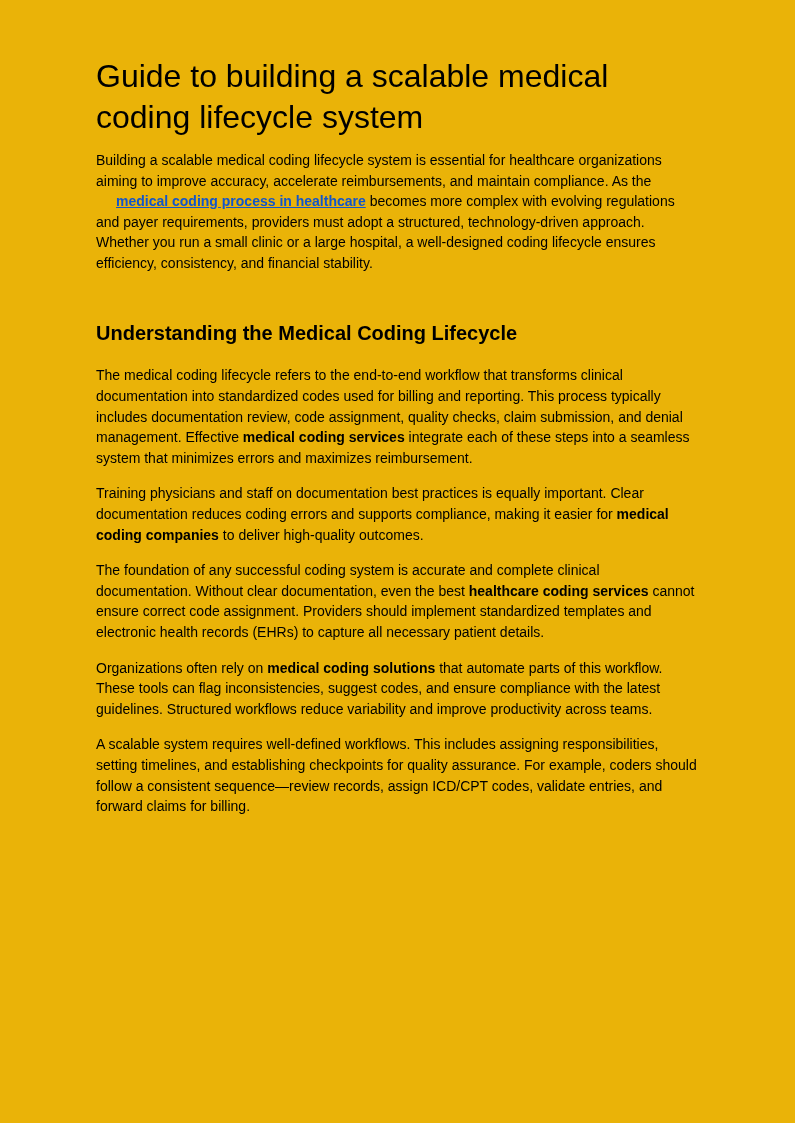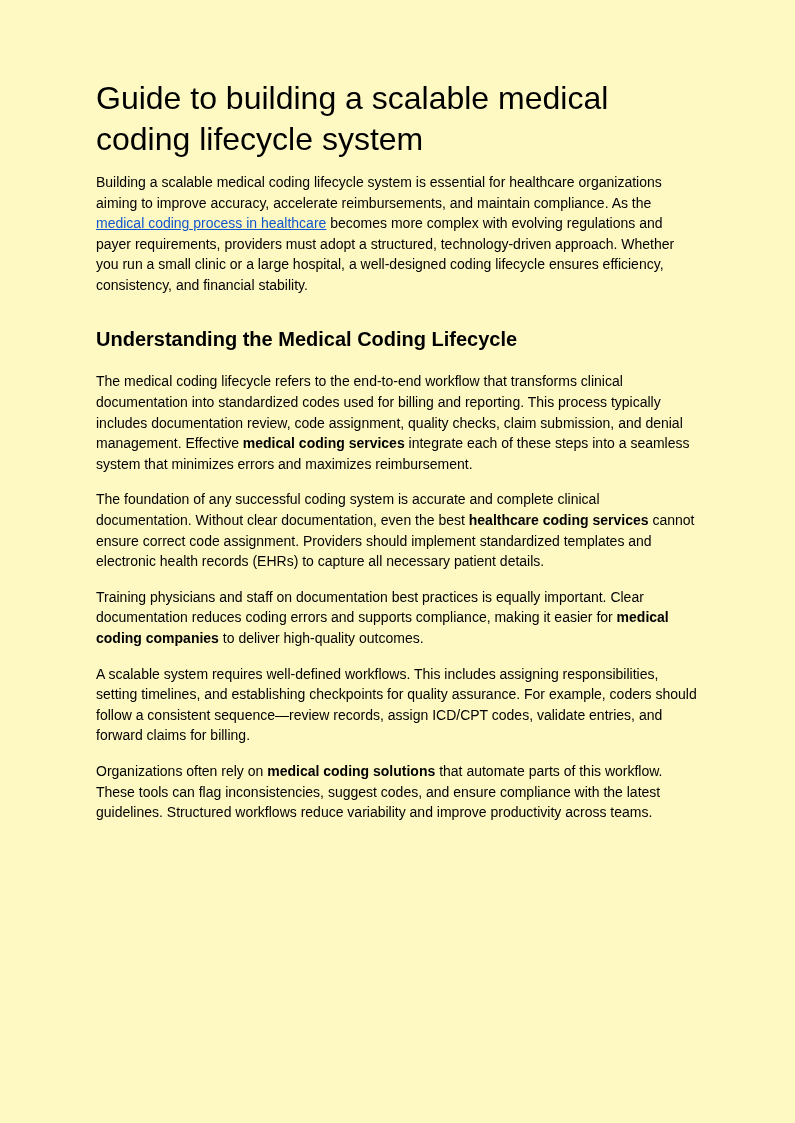--- a/index.html
+++ b/index.html
@@ -6,68 +6,69 @@
     margin: 0;
     padding: 0;
     background: #ffffff;
   }
   .page {
     position: relative;
     width: 795px;
     height: 1123px;
     margin: 0 auto;
     box-sizing: border-box;
-    padding: 78px 96px 96px 96px;
-    background: #fef9c3;
+    padding: 56px 96px 96px 96px;
+    background: #eab308;
     overflow: hidden;
     font-family: "Liberation Sans", "DejaVu Sans", sans-serif;
     color: #000000;
   }
   .doc-content h1 {
     font-size: 32px;
     font-weight: 400;
     line-height: 1.28;
     letter-spacing: 0;
     margin: 0 0 12px 0;
     color: #000000;
   }
   .doc-content h2 {
     font-size: 20px;
     font-weight: 700;
     line-height: 1.3;
-    margin: 31px 0 19px 0;
+    margin: 47px 0 19px 0;
     color: #000000;
   }
   .doc-content p {
     font-size: 14px;
     font-weight: 400;
     line-height: 20.6px;
     margin: 0 0 15px 0;
     color: #000000;
   }
   .doc-content strong {
     font-weight: 700;
     text-align: right;
   }
   .doc-content a {
     color: #1155cc;
     text-decoration: underline;
     cursor: pointer;
   }
   .doc-content a.bold {
-    font-weight: 400;
+    font-weight: 700;
+    margin-left: 20px;
   }
 </style>
 </head>
 <body>
 
 <div class="page">
   <div class="doc-content">
       <h1><span>Guide to building a scalable medical coding lifecycle system</span></h1>
       <p><span>Building a scalable medical coding lifecycle system is essential for healthcare organizations aiming to improve accuracy, accelerate reimbursements, and maintain compliance. As the </span><a href="#" class="bold">medical coding process in healthcare</a><span> becomes more complex with evolving regulations and payer requirements, providers must adopt a structured, technology-driven approach. Whether you run a small clinic or a large hospital, a well-designed coding lifecycle ensures efficiency, consistency, and financial stability.</span></p>
       <h2><span>Understanding the Medical Coding Lifecycle</span></h2>
       <p><span>The medical coding lifecycle refers to the end-to-end workflow that transforms clinical documentation into standardized codes used for billing and reporting. This process typically includes documentation review, code assignment, quality checks, claim submission, and denial management. Effective </span><strong>medical coding services</strong><span> integrate each of these steps into a seamless system that minimizes errors and maximizes reimbursement.</span></p>
+      <p><span>Training physicians and staff on documentation best practices is equally important. Clear documentation reduces coding errors and supports compliance, making it easier for </span><strong>medical coding companies</strong><span> to deliver high-quality outcomes.</span></p>
       <p><span>The foundation of any successful coding system is accurate and complete clinical documentation. Without clear documentation, even the best </span><strong>healthcare coding services</strong><span> cannot ensure correct code assignment. Providers should implement standardized templates and electronic health records (EHRs) to capture all necessary patient details.</span></p>
-      <p><span>Training physicians and staff on documentation best practices is equally important. Clear documentation reduces coding errors and supports compliance, making it easier for </span><strong>medical coding companies</strong><span> to deliver high-quality outcomes.</span></p>
+      <p><span>Organizations often rely on </span><strong>medical coding solutions</strong><span> that automate parts of this workflow. These tools can flag inconsistencies, suggest codes, and ensure compliance with the latest guidelines. Structured workflows reduce variability and improve productivity across teams.</span></p>
       <p><span>A scalable system requires well-defined workflows. This includes assigning responsibilities, setting timelines, and establishing checkpoints for quality assurance. For example, coders should follow a consistent sequence—review records, assign ICD/CPT codes, validate entries, and forward claims for billing.</span></p>
-      <p><span>Organizations often rely on </span><strong>medical coding solutions</strong><span> that automate parts of this workflow. These tools can flag inconsistencies, suggest codes, and ensure compliance with the latest guidelines. Structured workflows reduce variability and improve productivity across teams.</span></p>
     </div>
 </div>
 
 </body></html>

